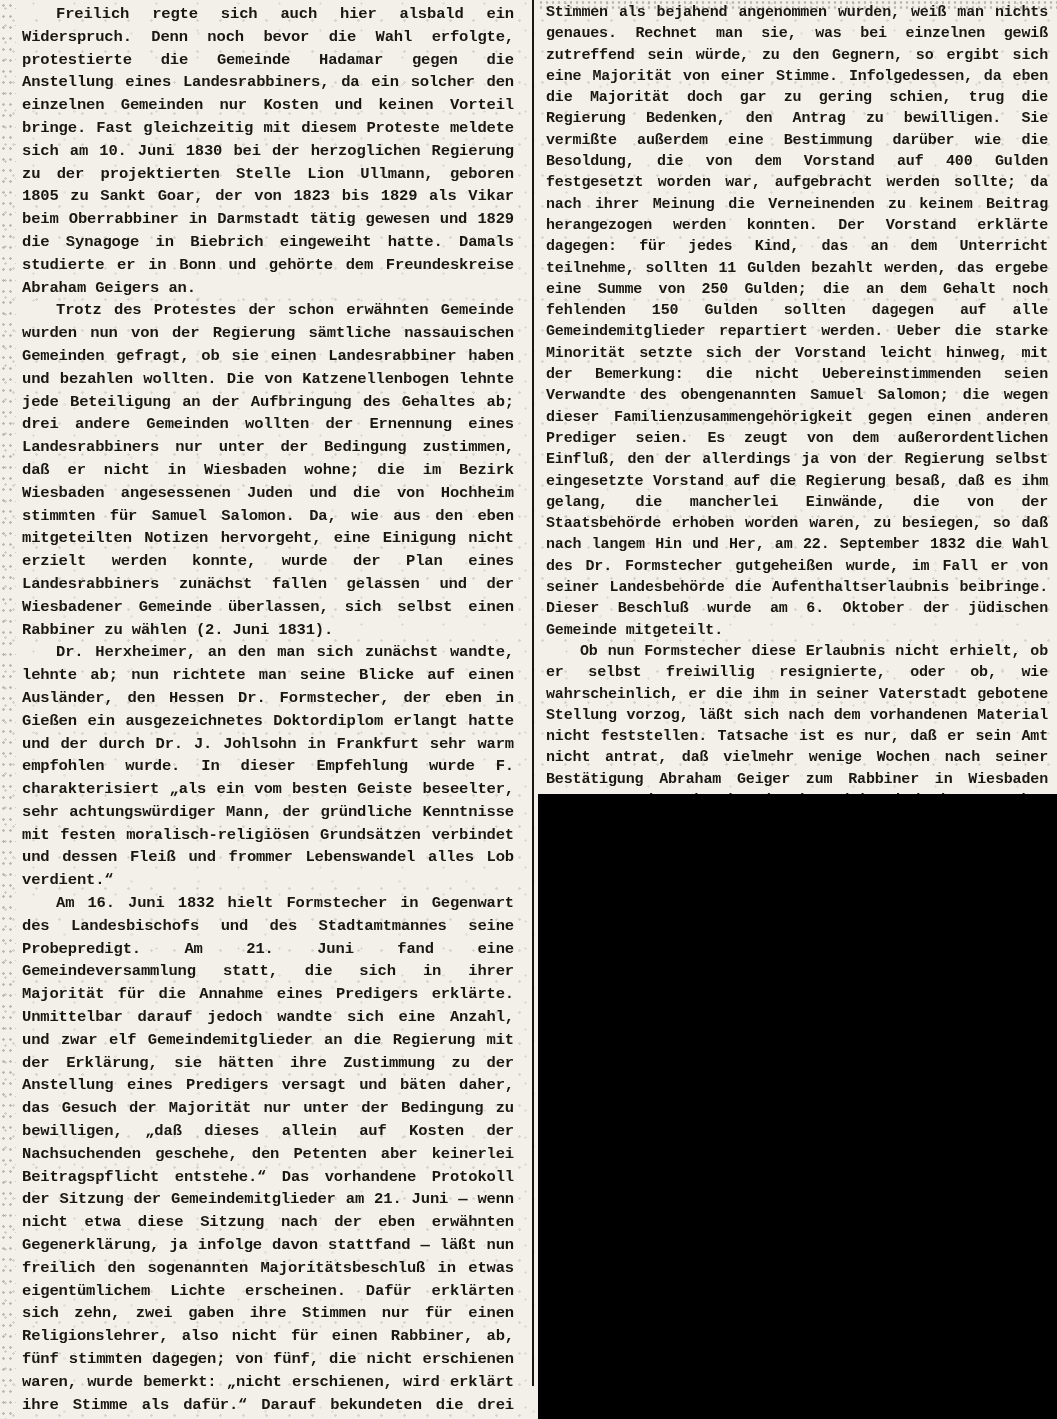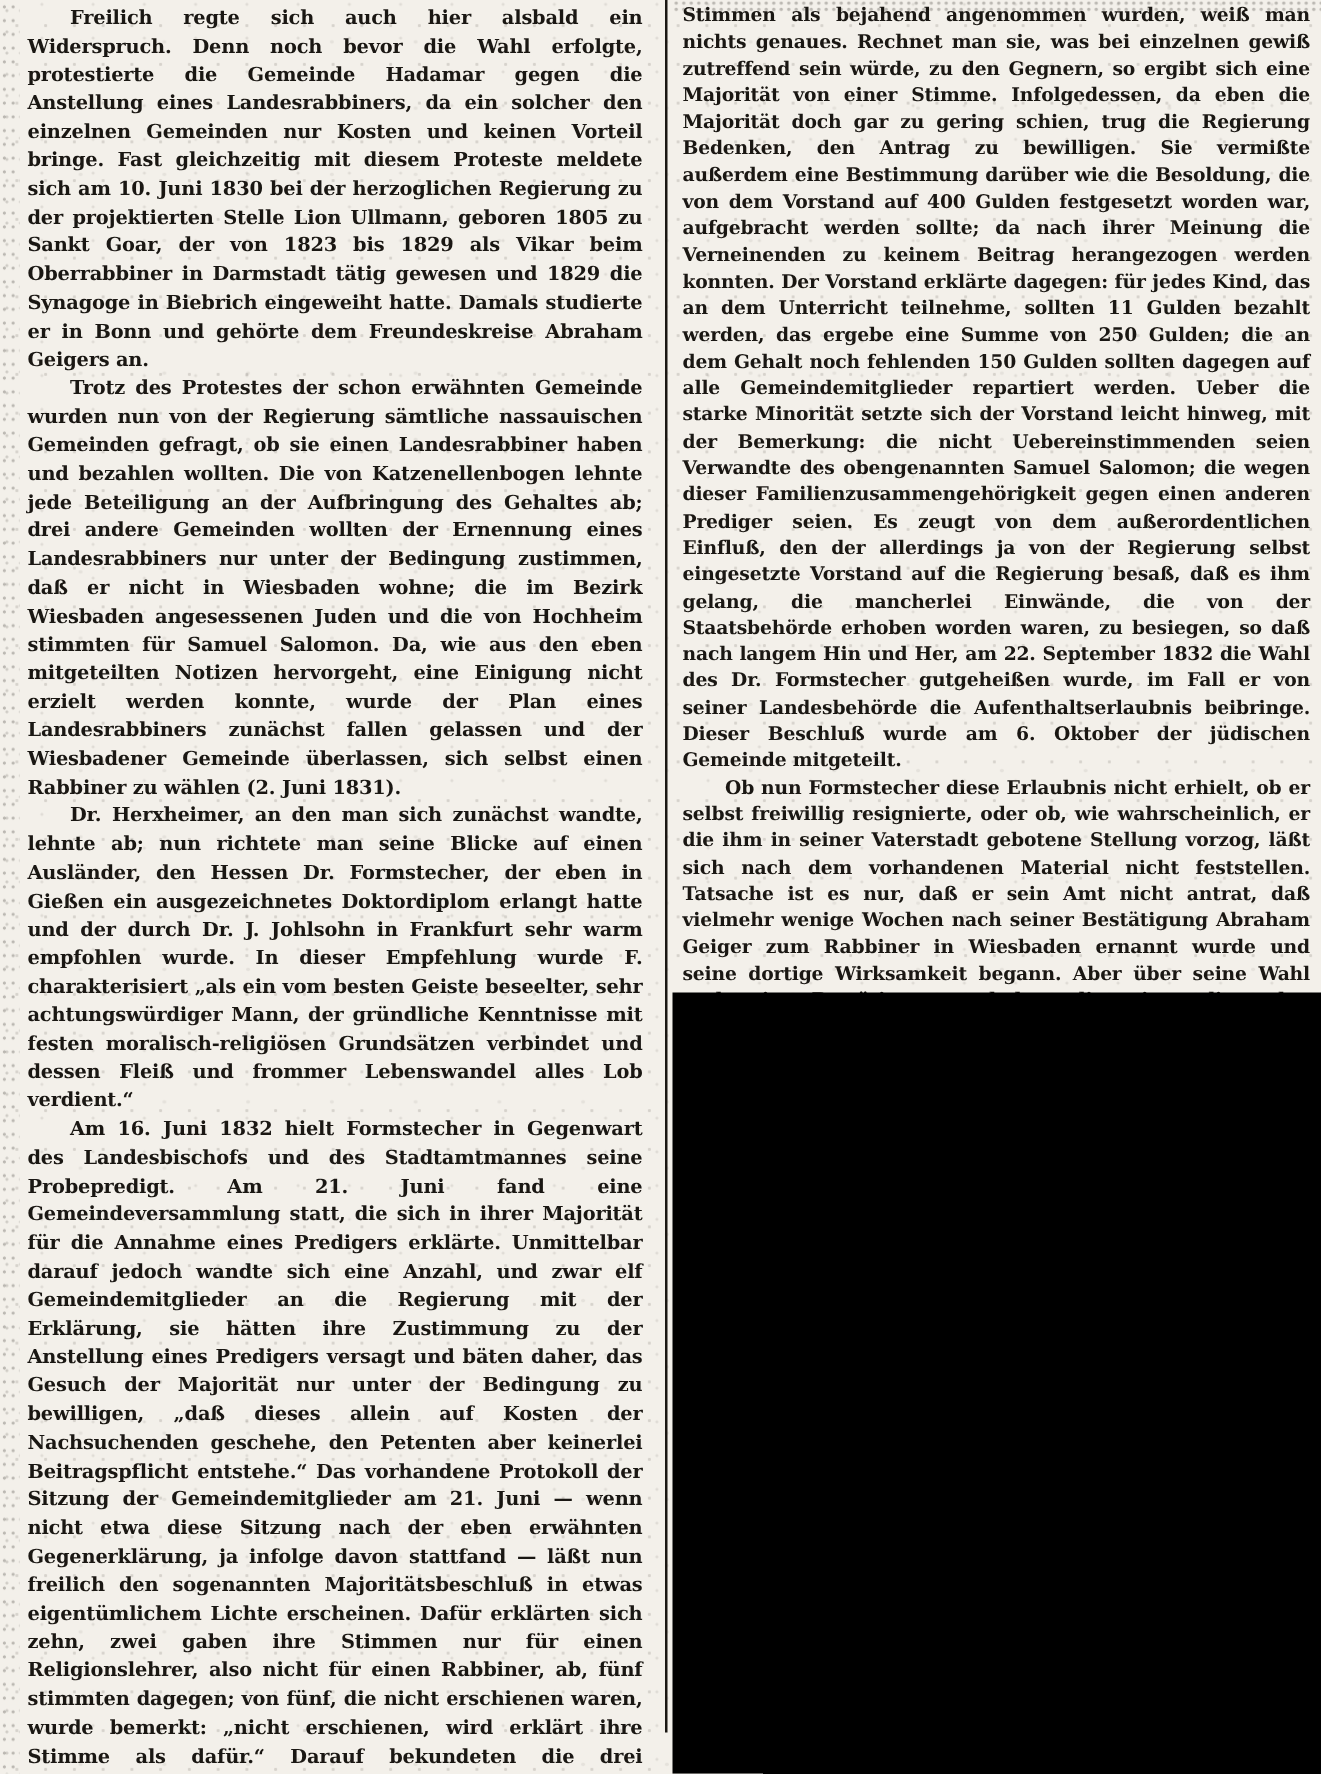--- a/index.html
+++ b/index.html
@@ -21,21 +21,21 @@
   }
   .page { position: absolute; inset: 0; }
 
   .col {
     position: absolute;
     text-align: justify;
     font-weight: 700;
     letter-spacing: -0.15px;
     color: var(--ink, #1a1713);
   }
-  .col p { margin: 0; }
+  .col p { margin: 0; font-family: Liberation Mono, monospace; }
   .col p.indent { text-indent: 34px; }
 
   .col-left {
     left: 22px; top: 3px; width: 492px;
     font-size: 15.5px; line-height: 22.8px;
   }
   .col-right {
     left: 546px; top: 2px; width: 502px;
     font-size: 15px; line-height: 21.3px;
   }

